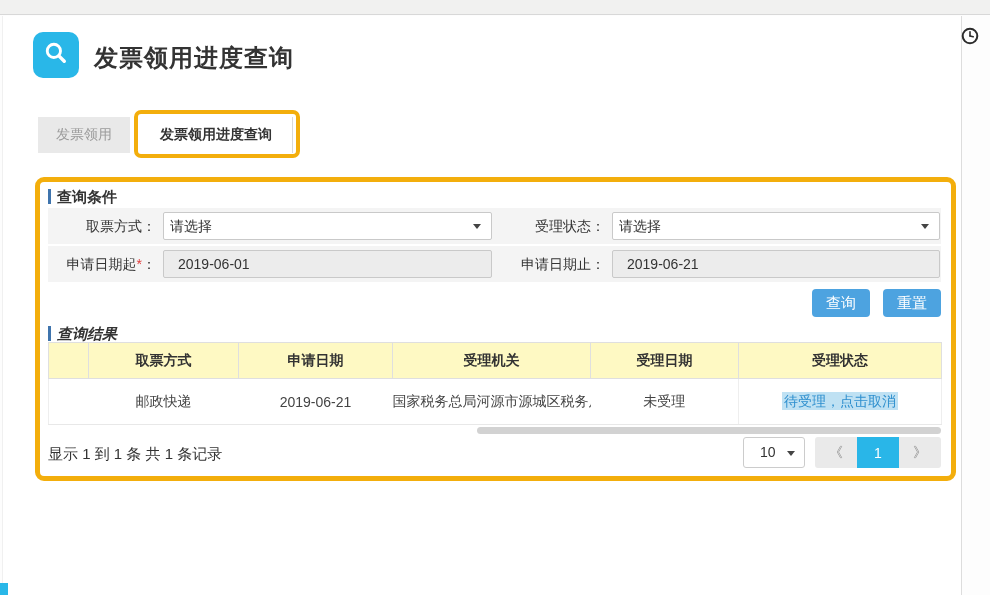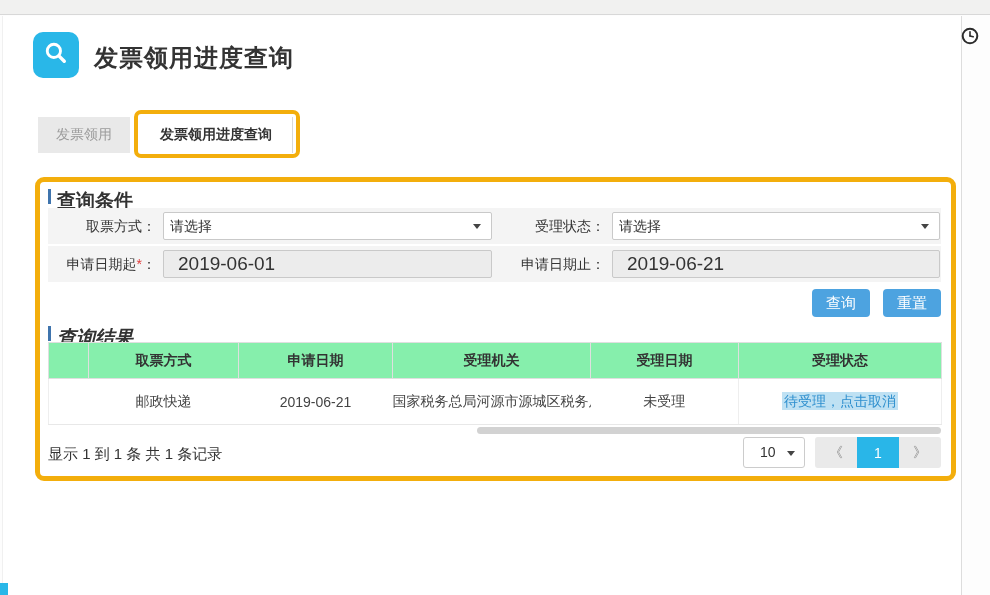--- a/index.html
+++ b/index.html
@@ -26,45 +26,45 @@
                 border-right:1px solid #d9d9d9; }
 
   
   .annot { position:absolute; border:4px solid #f3ae0c; border-radius:7px;
            pointer-events:none; z-index:50; }
   .annot-tab { left:134px; top:110px; width:166px; height:48px; }
   .annot-main { left:35px; top:177px; width:921px; height:304px; border-width:5px; border-radius:9px; }
 
   
   .sec-bar { position:absolute; width:3px; height:15px; background:#3f74ad; }
-  .sec-title { position:absolute; font-size:19px; font-weight:700; color:#333; }
+  .sec-title { position:absolute; font-size:15px; font-weight:700; color:#333; }
 
   
   .form-band { position:absolute; left:48px; width:893px; height:36px; background:#f4f4f4; }
   .fld-label { position:absolute; height:36px; line-height:36px; font-size:14px; color:#333;
                text-align:right; }
   .req { color:#e03a3a; }
   .sel { position:absolute; height:28px; background:#fff; border:1px solid #c9c9c9;
          border-radius:2px; font-size:14px; color:#333; line-height:26px; padding-left:6px;
          cursor:pointer; }
   .sel .caret { position:absolute; right:10px; top:11px; width:0; height:0;
                 border-left:4px solid transparent; border-right:4px solid transparent;
                 border-top:5px solid #444; }
   .inp { position:absolute; height:28px; background:#ececec; border:1px solid #c9c9c9;
-         border-radius:2px; font-size:19px; color:#333; line-height:26px; padding-left:14px; }
+         border-radius:2px; font-size:14px; color:#333; line-height:26px; padding-left:14px; }
 
   .btn { position:absolute; top:289px; width:58px; height:28px; background:#4da3e0; color:#fff;
          border:none; border-radius:4px; font-size:15px; font-family:Liberation Mono, monospace; cursor:pointer; }
   .btn-query { left:812px; }
   .btn-reset { left:883px; }
 
   
   table.res { position:absolute; left:48px; top:342px; width:893px; border-collapse:collapse;
               table-layout:fixed; font-size:14px; }
-  table.res th { height:36px; background:#86efac; border:1px solid #dfdfdf; color:#333;
+  table.res th { height:36px; background:#fef9c3; border:1px solid #dfdfdf; color:#333;
                  font-weight:700; text-align:center; }
   table.res td { height:46px; border-bottom:1px solid #e8e8e8; color:#444; text-align:center;
                  overflow:hidden; white-space:nowrap; }
   table.res td:first-child, table.res td:last-child { border-left:1px solid #eee; }
   table.res td:last-child { border-right:1px solid #eee; }
   .status-link { color:#2e8fce; background:#bfe1f3; padding:1px 2px; cursor:pointer; }
 
   .hscroll-thumb { position:absolute; left:477px; top:427px; width:464px; height:7px;
                    background:#d2d2d2; border-radius:4px; cursor:grab; }
 

